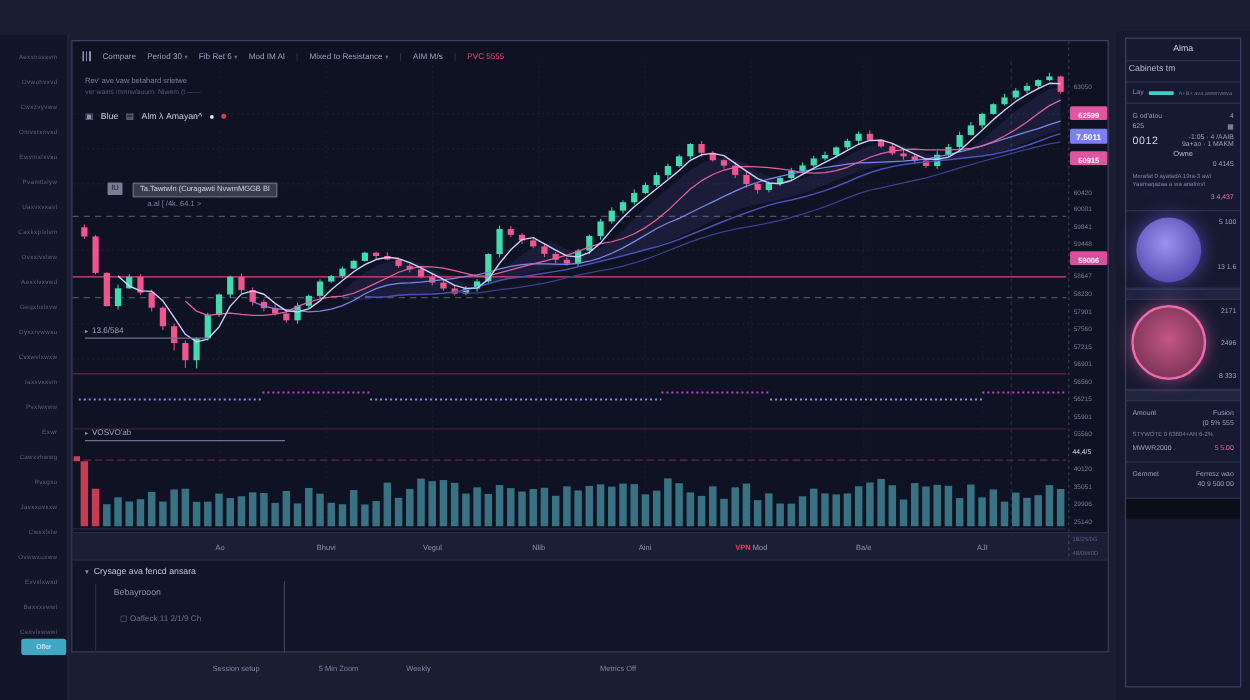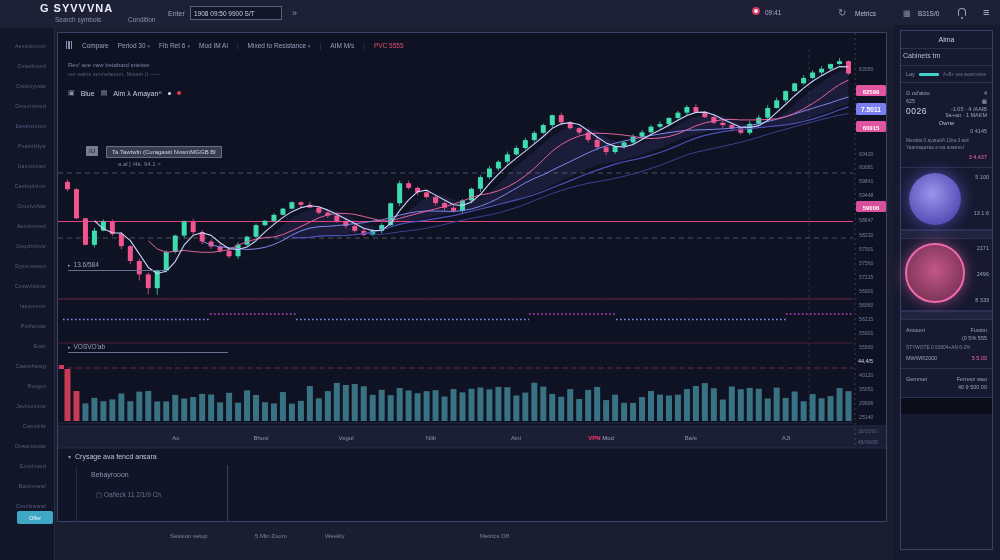--- a/index.html
+++ b/index.html
@@ -92,36 +92,20 @@
     border:2.5px solid #f06aae; box-shadow:0 0 14px rgba(240,106,174,0.55); }
   .d-val { position:absolute; right:3px; font-size:5.5px; color:#9aa0bd; }
   .band { height:9px; background:#20243e; border-top:1px solid #2c3152; border-bottom:1px solid #2c3152; }
   .darkband { height:16px; background:#0b0d18; }
 </style>
 </head>
 <body>
 
 <div id="stage">
 
-  <div id="topbar" class="abs">
-    <div class="abs logo">G SYVVVNA</div>
-    <div class="abs topnav" style="left:55px">Search symbols</div>
-    <div class="abs topnav" style="left:128px">Condition</div>
-    <div class="abs order-label">Enter</div>
-    <input class="abs order-input" value="1908 09:50 9900 S/T" style="">
-    <div class="abs chevrons">»</div>
-    <div class="abs pin"></div>
-    <div class="abs pin-time">09:41</div>
-    <div class="abs refresh">↻</div>
-    <div class="abs metrics">Metrics</div>
-    <div class="abs grid-ic">▦</div>
-    <div class="abs account">B31S/0</div>
-    <div class="abs bell"></div>
-    <div class="abs burger">≡</div>
-  </div>
 
   <div id="sidebar" class="abs">
     <div style="padding-top:8px">
         <div class="sb-item">Aexxnsvxvm</div>
         <div class="sb-item">Ovwohvxvd</div>
         <div class="sb-item">Cwxzvyvww</div>
         <div class="sb-item">Omvxrxnvxd</div>
         <div class="sb-item">Ewvmxlxvxo</div>
         <div class="sb-item">Pvamtlxlyw</div>
         <div class="sb-item">Uaxvxvxavl</div>
@@ -561,21 +545,21 @@
       <div class="rp-sec">
         <div class="kv">
             <span>G od'atou</span>
             <span>4</span>
           </div>
         <div class="kv">
             <span>625</span>
             <span>▦</span>
           </div>
         <div class="kv">
-            <span class="big">0026</span>
+            <span class="big">0012</span>
           <span style="text-align:right">
             <span>-1:05</span> · <span>4 /AAIB</span><br>
             <span>9a+ao</span> · <span>1 MAKM</span>
           </span>
           </div>
         <div class="rp-center">Owne</div>
         <div class="kv">
             <span></span>
             <span>0 4145</span>
           </div>

